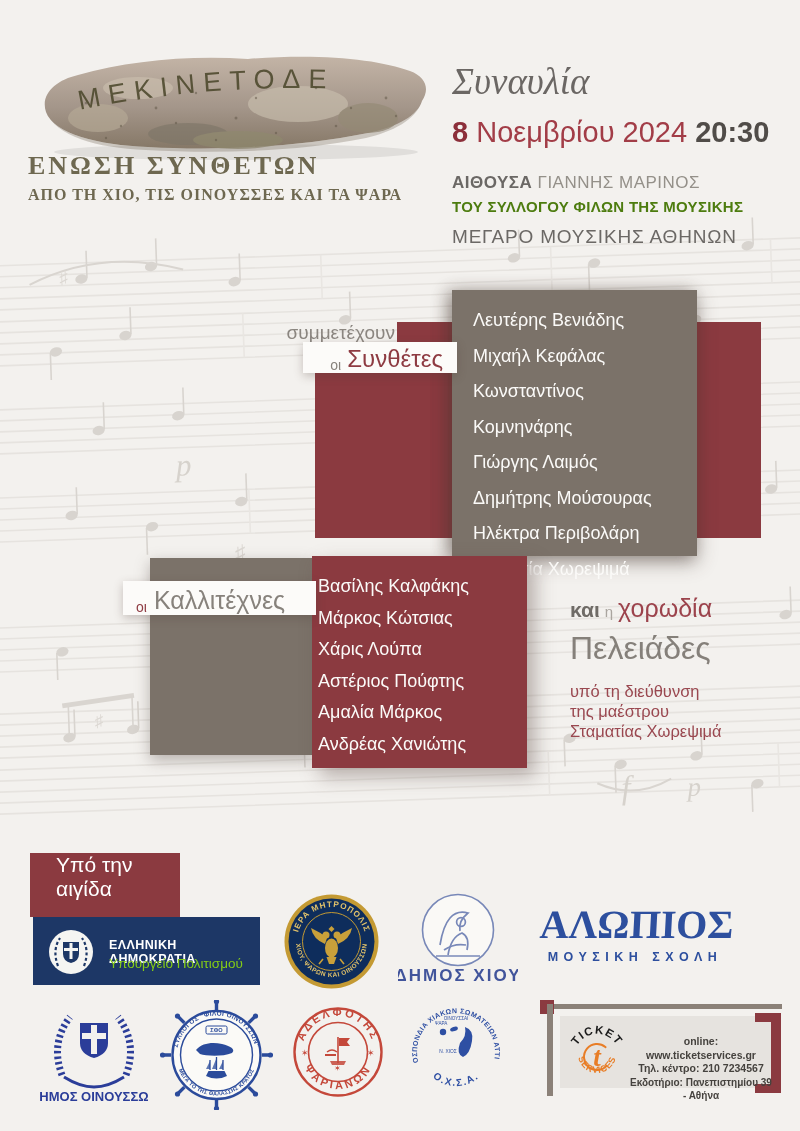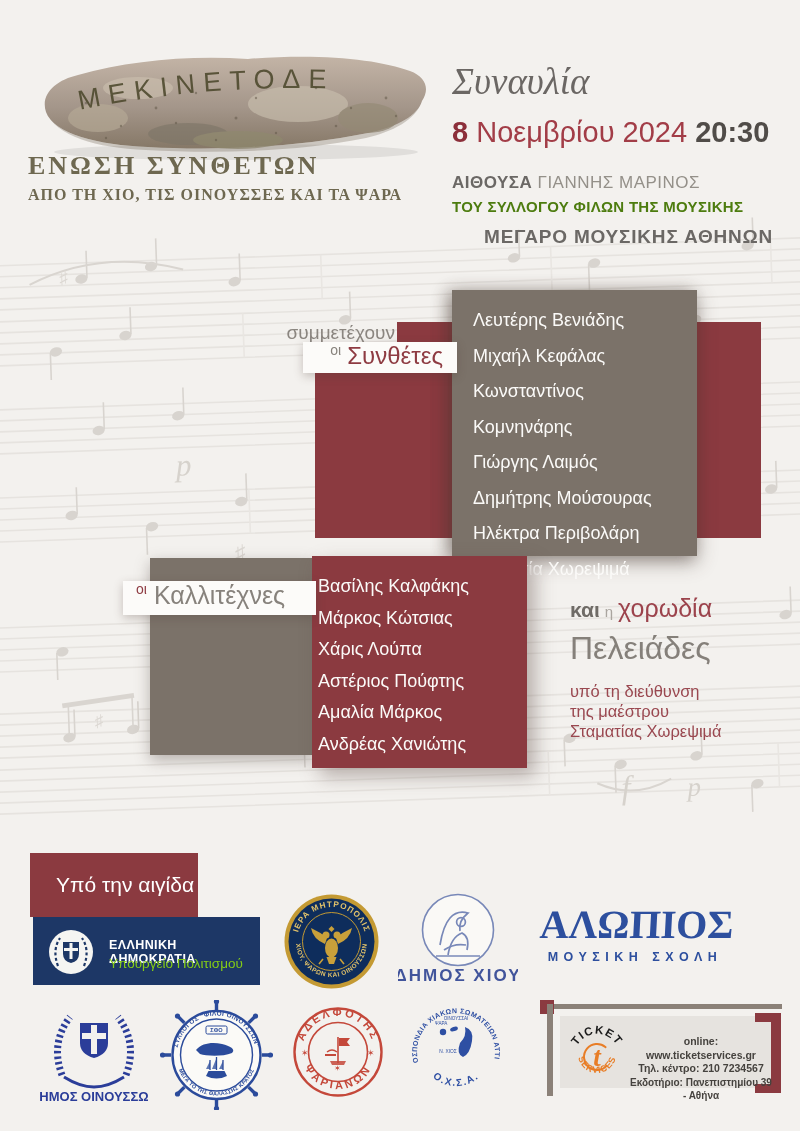--- a/index.html
+++ b/index.html
@@ -17,52 +17,52 @@
   .hdr{left:452px;top:60px;width:345px;}
   .ev-kind{font-family:"Liberation Serif",serif;font-style:italic;font-size:37px;color:#6b6764;}
   .ev-date{margin-top:13px;font-size:29px;}
   .ev-date .d{color:#8c2f3a;font-weight:700;}
   .ev-date .m{color:#a23d47;}
   .ev-date .t{color:#504c48;font-weight:700;}
   .ev-hall{margin-top:24px;font-size:17px;letter-spacing:.5px;}
   .ev-hall .b{color:#6b6865;font-weight:700;}
   .ev-hall .n{color:#949089;}
   .ev-of{margin-top:5px;font-size:15px;font-weight:700;color:#4d7c0f;letter-spacing:.3px;}
-  .ev-bldg{margin-top:11px;font-size:19px;font-weight:700;color:#6b6865;letter-spacing:.8px;margin-left:32px;}
+  .ev-bldg{margin-top:11px;font-size:19px;font-weight:400;color:#6b6865;letter-spacing:.8px;}
   
   .blk{position:absolute;}
   .maroon{background:#8b3a40;}
   .taupe{background:#7b7269;}
   .m1{left:397px;top:322px;width:364px;height:216px;}
   .m2{left:315px;top:373px;width:137px;height:165px;}
   .t1{left:452px;top:290px;width:245px;height:266px;box-shadow:0 6px 18px rgba(70,55,48,.45),-6px 0 14px rgba(70,55,48,.3);}
   .t2{left:150px;top:558px;width:162px;height:197px;box-shadow:0 5px 14px rgba(70,55,48,.35);}
   .m3{left:312px;top:556px;width:215px;height:212px;box-shadow:8px 8px 18px rgba(90,70,65,.4);}
   .names{color:#fbfaf8;font-size:18px;}
   .t1 .names{padding:13px 16px 0 21px;line-height:35.5px;}
   .m3 .names{padding:15px 0 0 6px;line-height:31.5px;}
   .intro-label{left:180px;top:322px;width:215px;text-align:right;font-size:19px;color:#8b8680;}
-  .wbox{position:absolute;background:#fcfbf9;display:flex;align-items:flex-start;box-shadow:0 3px 9px rgba(80,60,55,.28);}
+  .wbox{position:absolute;background:#fcfbf9;display:flex;align-items:flex-end;box-shadow:0 3px 9px rgba(80,60,55,.28);}
   .w1{left:303px;top:342px;width:140px;height:31px;justify-content:flex-end;padding-right:14px;}
   .w2{left:123px;top:581px;width:180px;height:34px;padding-left:13px;}
   .art-sm{font-size:14px;}
   .gray-word{color:#87827c;}
   .maroon-word{color:#8e3b42;}
   .w1 .big{font-size:24px;margin-left:6px;}
   .w2 .big{font-size:25px;margin-left:7px;}
   
   .choir{left:570px;top:594px;width:215px;}
   .choir .and{font-size:21px;font-weight:700;color:#6f6b66;}
   .choir .art{font-size:15px;color:#aaa59f;margin:0 5px;}
   .choir .chw{font-size:25px;color:#9c434c;}
   .choir .cname{font-size:32px;color:#85807a;margin-top:7px;}
   .choir .dir{margin-top:14px;font-size:16.5px;line-height:20px;color:#9a4850;}
   
-  .aegis-box{left:30px;top:853px;width:168px;height:64px;background:#8b3a40;color:#fff;
-             font-size:21px;display:flex;align-items:center;padding-left:26px;box-sizing:border-box;}
+  .aegis-box{left:30px;top:853px;width:150px;height:64px;background:#8b3a40;color:#fff;
+             font-size:21px;display:flex;align-items:flex-start;padding-left:26px;box-sizing:border-box;}
   .ministry{left:33px;top:917px;width:227px;height:68px;background:#1d3766;}
   .ministry .t1l{position:absolute;left:76px;top:21px;color:#fff;font-weight:700;font-size:12.5px;letter-spacing:.4px;}
   .ministry .t2l{position:absolute;left:76px;top:39px;color:#84cc16;font-size:13.5px;}
   .chios-label{fill:#41549b;font-weight:700;font-size:17px;letter-spacing:2px;}
   .alopios{left:540px;top:901px;width:190px;text-align:center;color:#2d4f9e;}
   .alopios .nm{font-family:"Liberation Serif",serif;font-weight:700;font-size:40px;transform:skewX(-3deg);}
   .alopios .sb{font-size:12.5px;font-weight:700;letter-spacing:5.5px;margin-top:2px;}
   .oin-label{fill:#2b3d99;font-weight:700;font-size:13px;}
   
   .tk-square{left:540px;top:1000px;width:14px;height:14px;background:#8b3a40;}

